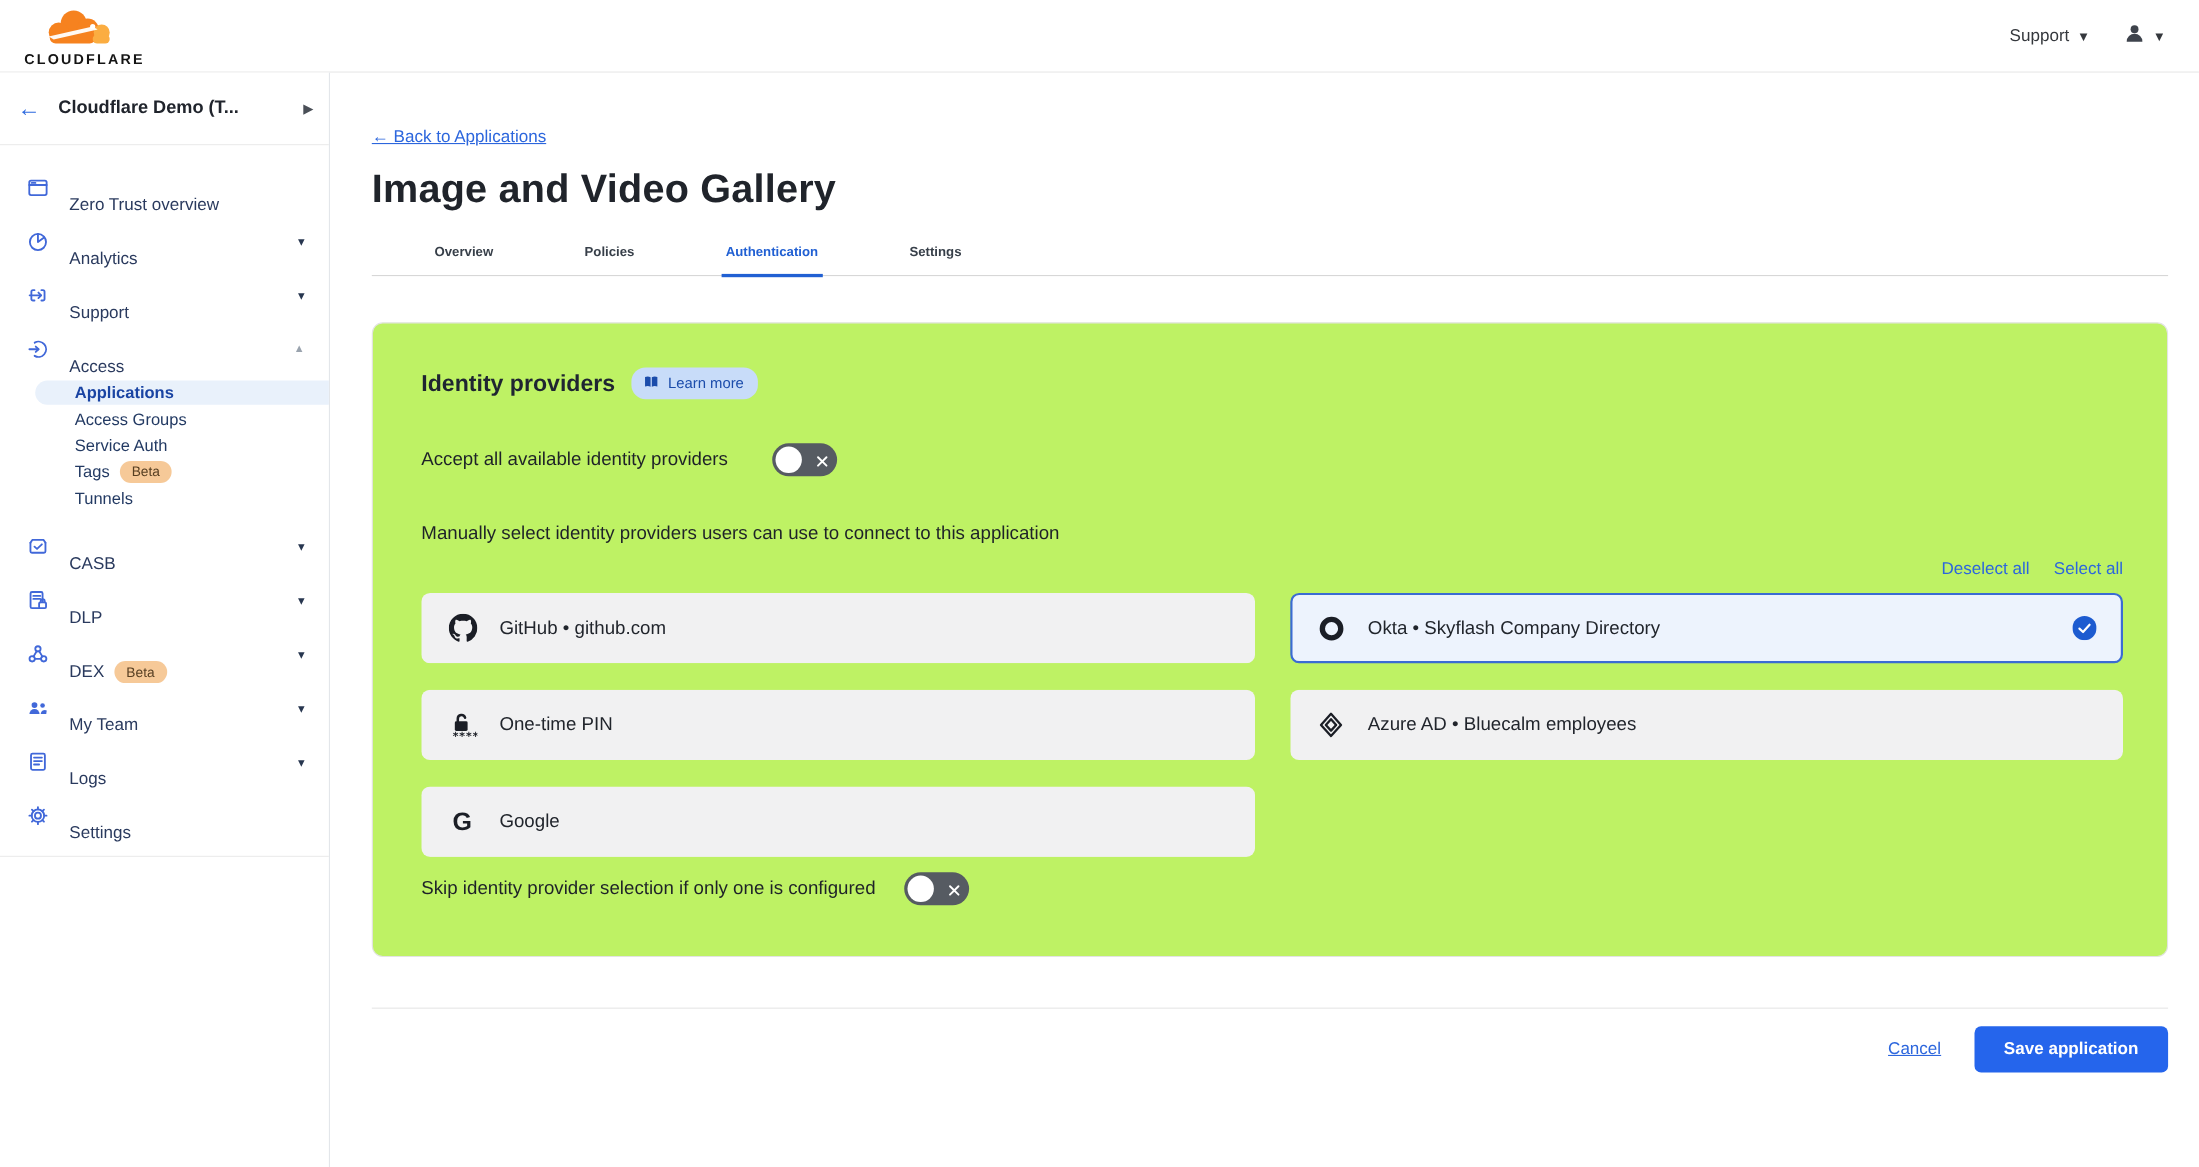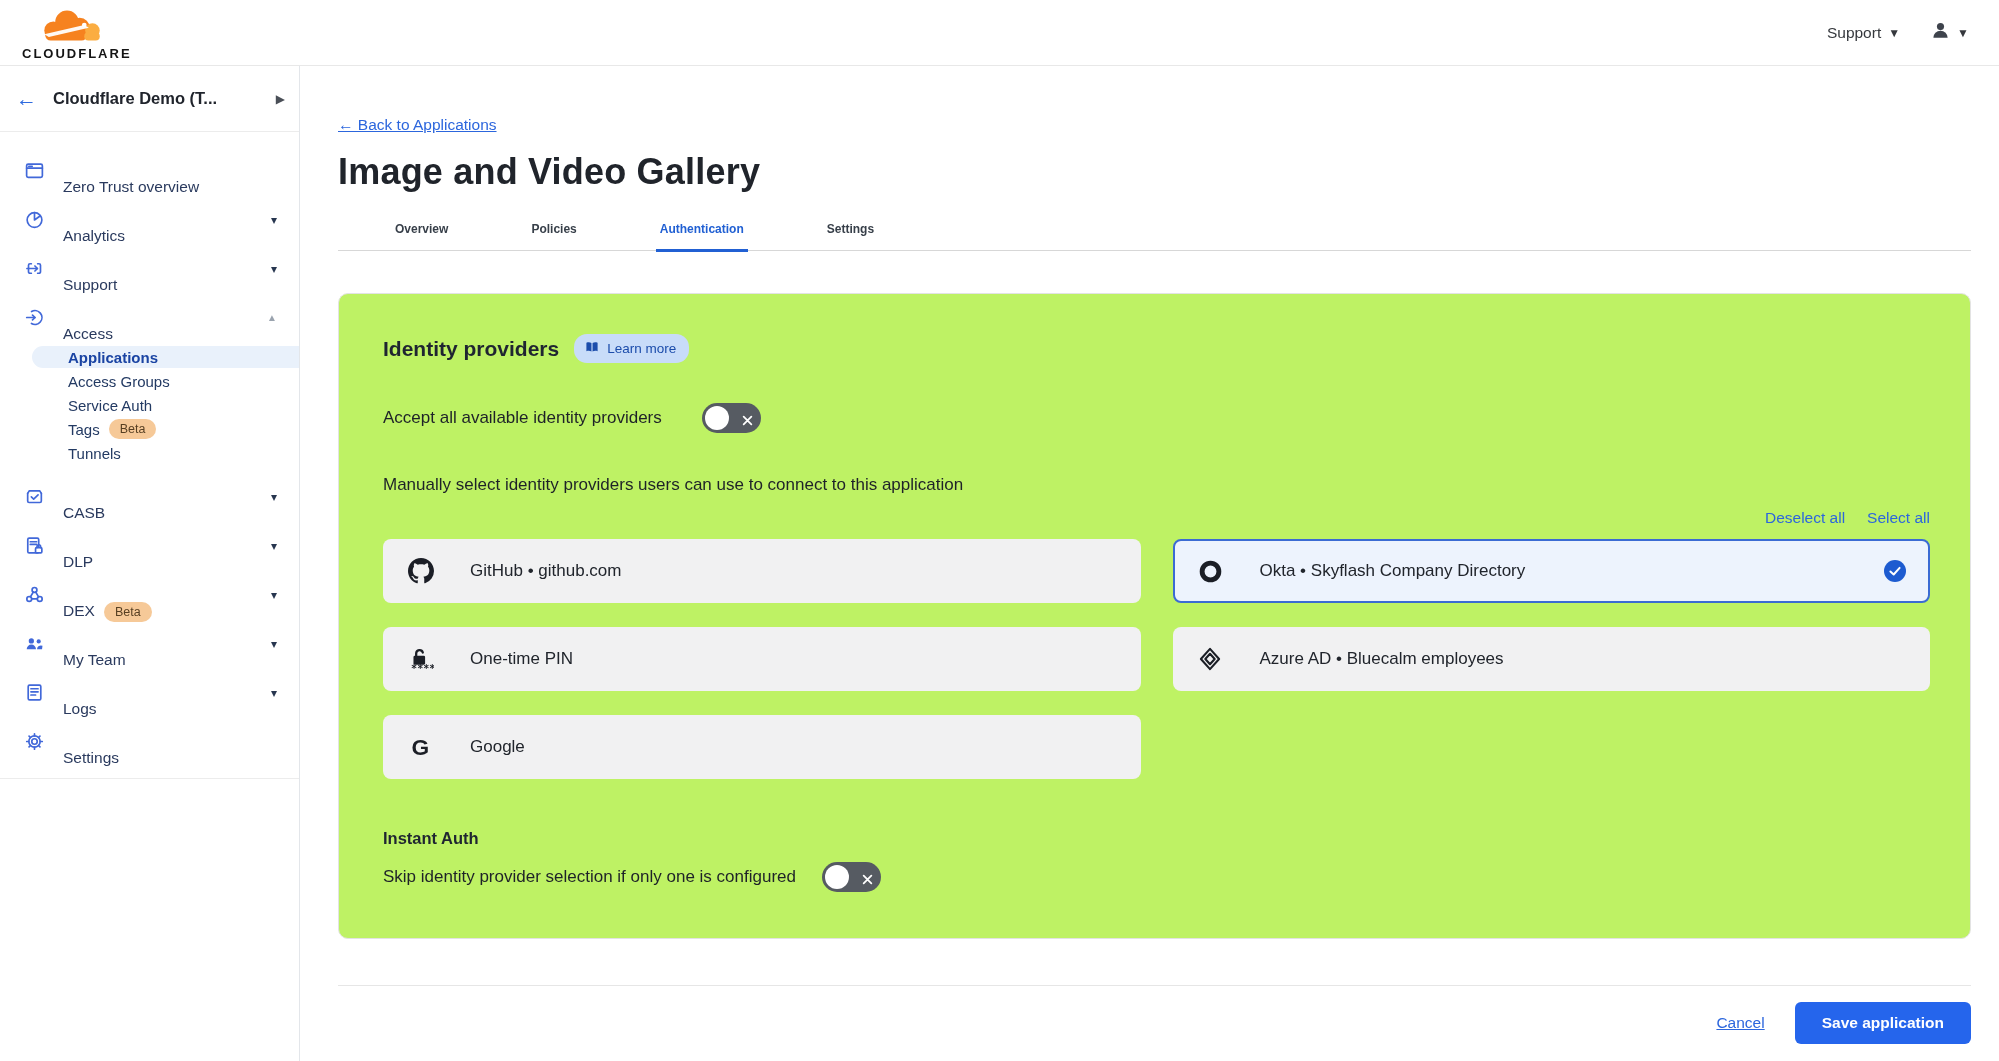--- a/index.html
+++ b/index.html
@@ -74,21 +74,21 @@
   .toggle .knob { position:absolute; left:3px; top:3px; width:24px; height:24px; border-radius:50%;
     background:#fff; }
   .toggle .x-glyph { position:absolute; right:8px; top:9px; }
 
   .manual-text { font-size:17px; color:#1e2228; margin-top:42px; }
   .select-links { display:flex; justify-content:flex-end; gap:22px; margin:14px 0 12px; }
   .select-links span { color:#2c66dd; font-size:15.5px; cursor:pointer; }
 
   .provider-grid { display:grid; grid-template-columns:1fr 1fr; column-gap:32px; row-gap:24px; }
   .tile { height:64px; border-radius:8px; background:#f1f1f2; display:flex; align-items:center;
-    padding:0 22px; gap:36px; cursor:pointer; border:2px solid transparent; }
+    padding:0 22px; gap:20px; cursor:pointer; border:2px solid transparent; }
   .tile.selected { background:#edf3fd; border-color:#3b6bd3; }
   .tile-icon { width:27px; height:27px; flex:none; display:flex; align-items:center; justify-content:center; }
   .tile-label { font-size:17px; color:#21252c; }
   .tile-check { margin-left:auto; width:22px; height:22px; }
 
   .instant-title { font-size:16.5px; font-weight:700; color:#1f2531; margin-top:50px; }
   .skip-row { display:flex; align-items:center; margin-top:14px; }
   .skip-row .toggle { margin-left:26px; }
 
   
@@ -392,21 +392,20 @@
           <span class="tile-icon">
             <svg width="26" height="26" viewBox="0 0 20 20">
                 <text x="2.6" y="16" font-size="17.5" font-weight="bold" fill="#1b1e26" font-family="Liberation Sans, sans-serif">G</text>
               </svg>
           </span>
           <span class="tile-label">Google</span>
         </div>
 
       </div>
 
-      <h3 class="instant-title">Instant Auth</h3>
       <div class="skip-row">
         <span class="toggle-label">Skip identity provider selection if only one is configured</span>
         <div class="toggle">
           <span class="knob"></span>
           <span class="x-glyph">
             <svg width="11" height="11" viewBox="0 0 10 10">
                 <path d="M1.5 1.5 L8.5 8.5 M8.5 1.5 L1.5 8.5" stroke="#fff" stroke-width="1.6" stroke-linecap="round"></path>
               </svg>
           </span>
         </div>

